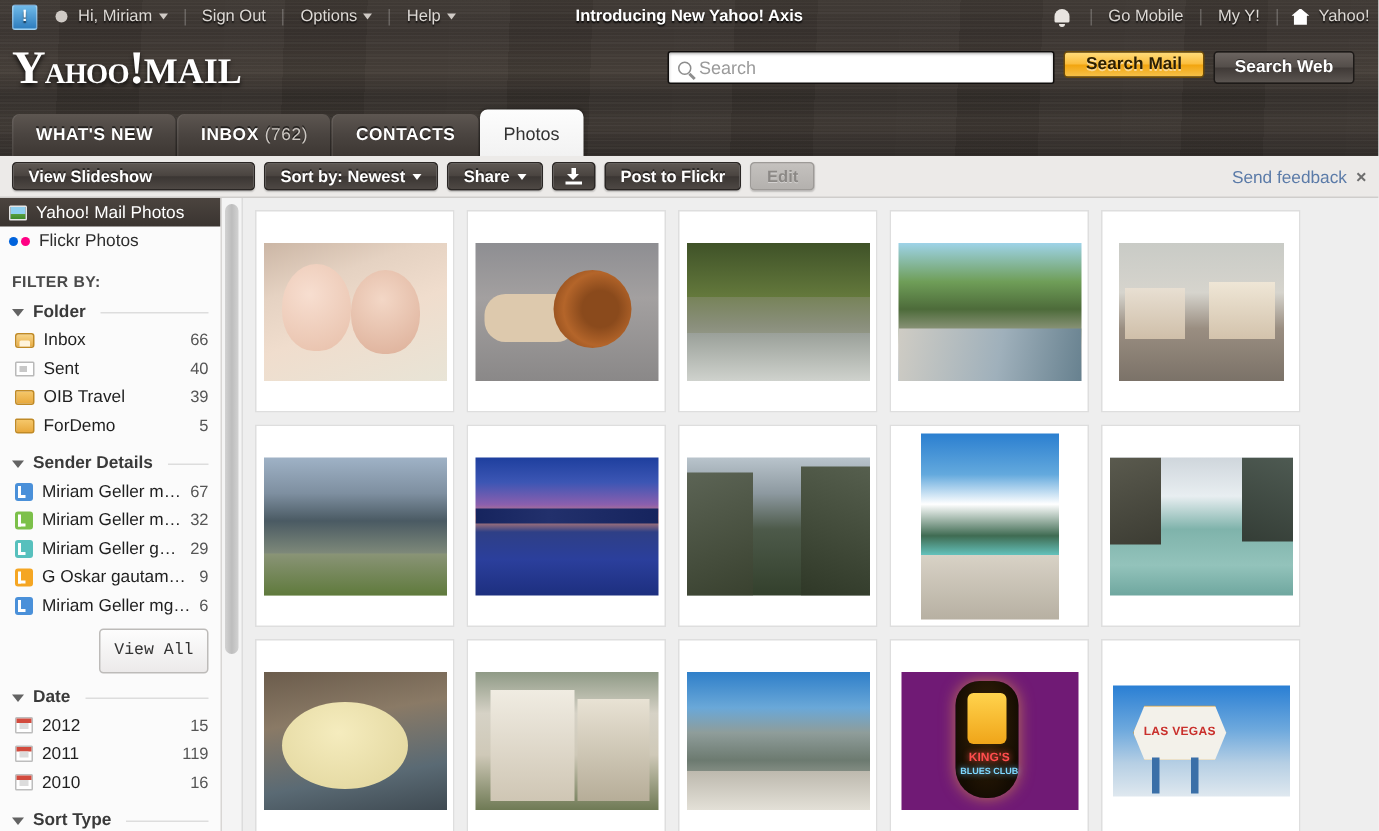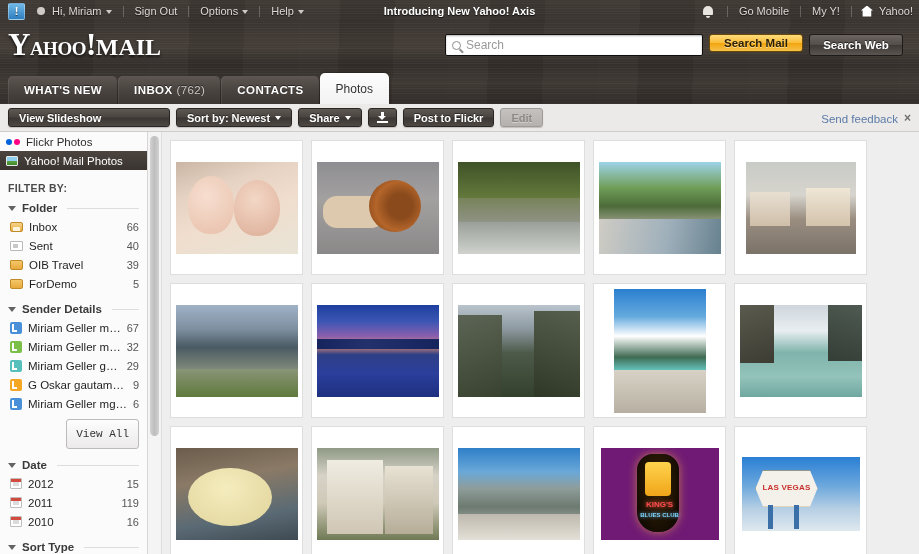--- a/index.html
+++ b/index.html
@@ -548,31 +548,31 @@
   <div class="feedback">
     <a href="#">Send feedback</a>
     <span class="fb-x">×</span>
   </div>
 </div>
 
 <div class="body">
 
   <div class="sidebar">
 
+    <div class="src-item sel">
+      <span class="ymp-ico"></span>
+      <span>Yahoo! Mail Photos</span>
+    </div>
     <div class="src-item">
       <span class="flickr-ico">
           <i></i>
           <i></i>
         </span>
       <span>Flickr Photos</span>
     </div>
-    <div class="src-item sel">
-      <span class="ymp-ico"></span>
-      <span>Yahoo! Mail Photos</span>
-    </div>
 
     <div class="filter-hd">FILTER BY:</div>
 
     <div class="sect-hd">
       <i class="tri"></i>
       <span>Folder</span>
       <span class="rule"></span>
     </div>
     <div class="frow">
       <span class="fold-ico inbox"></span>

